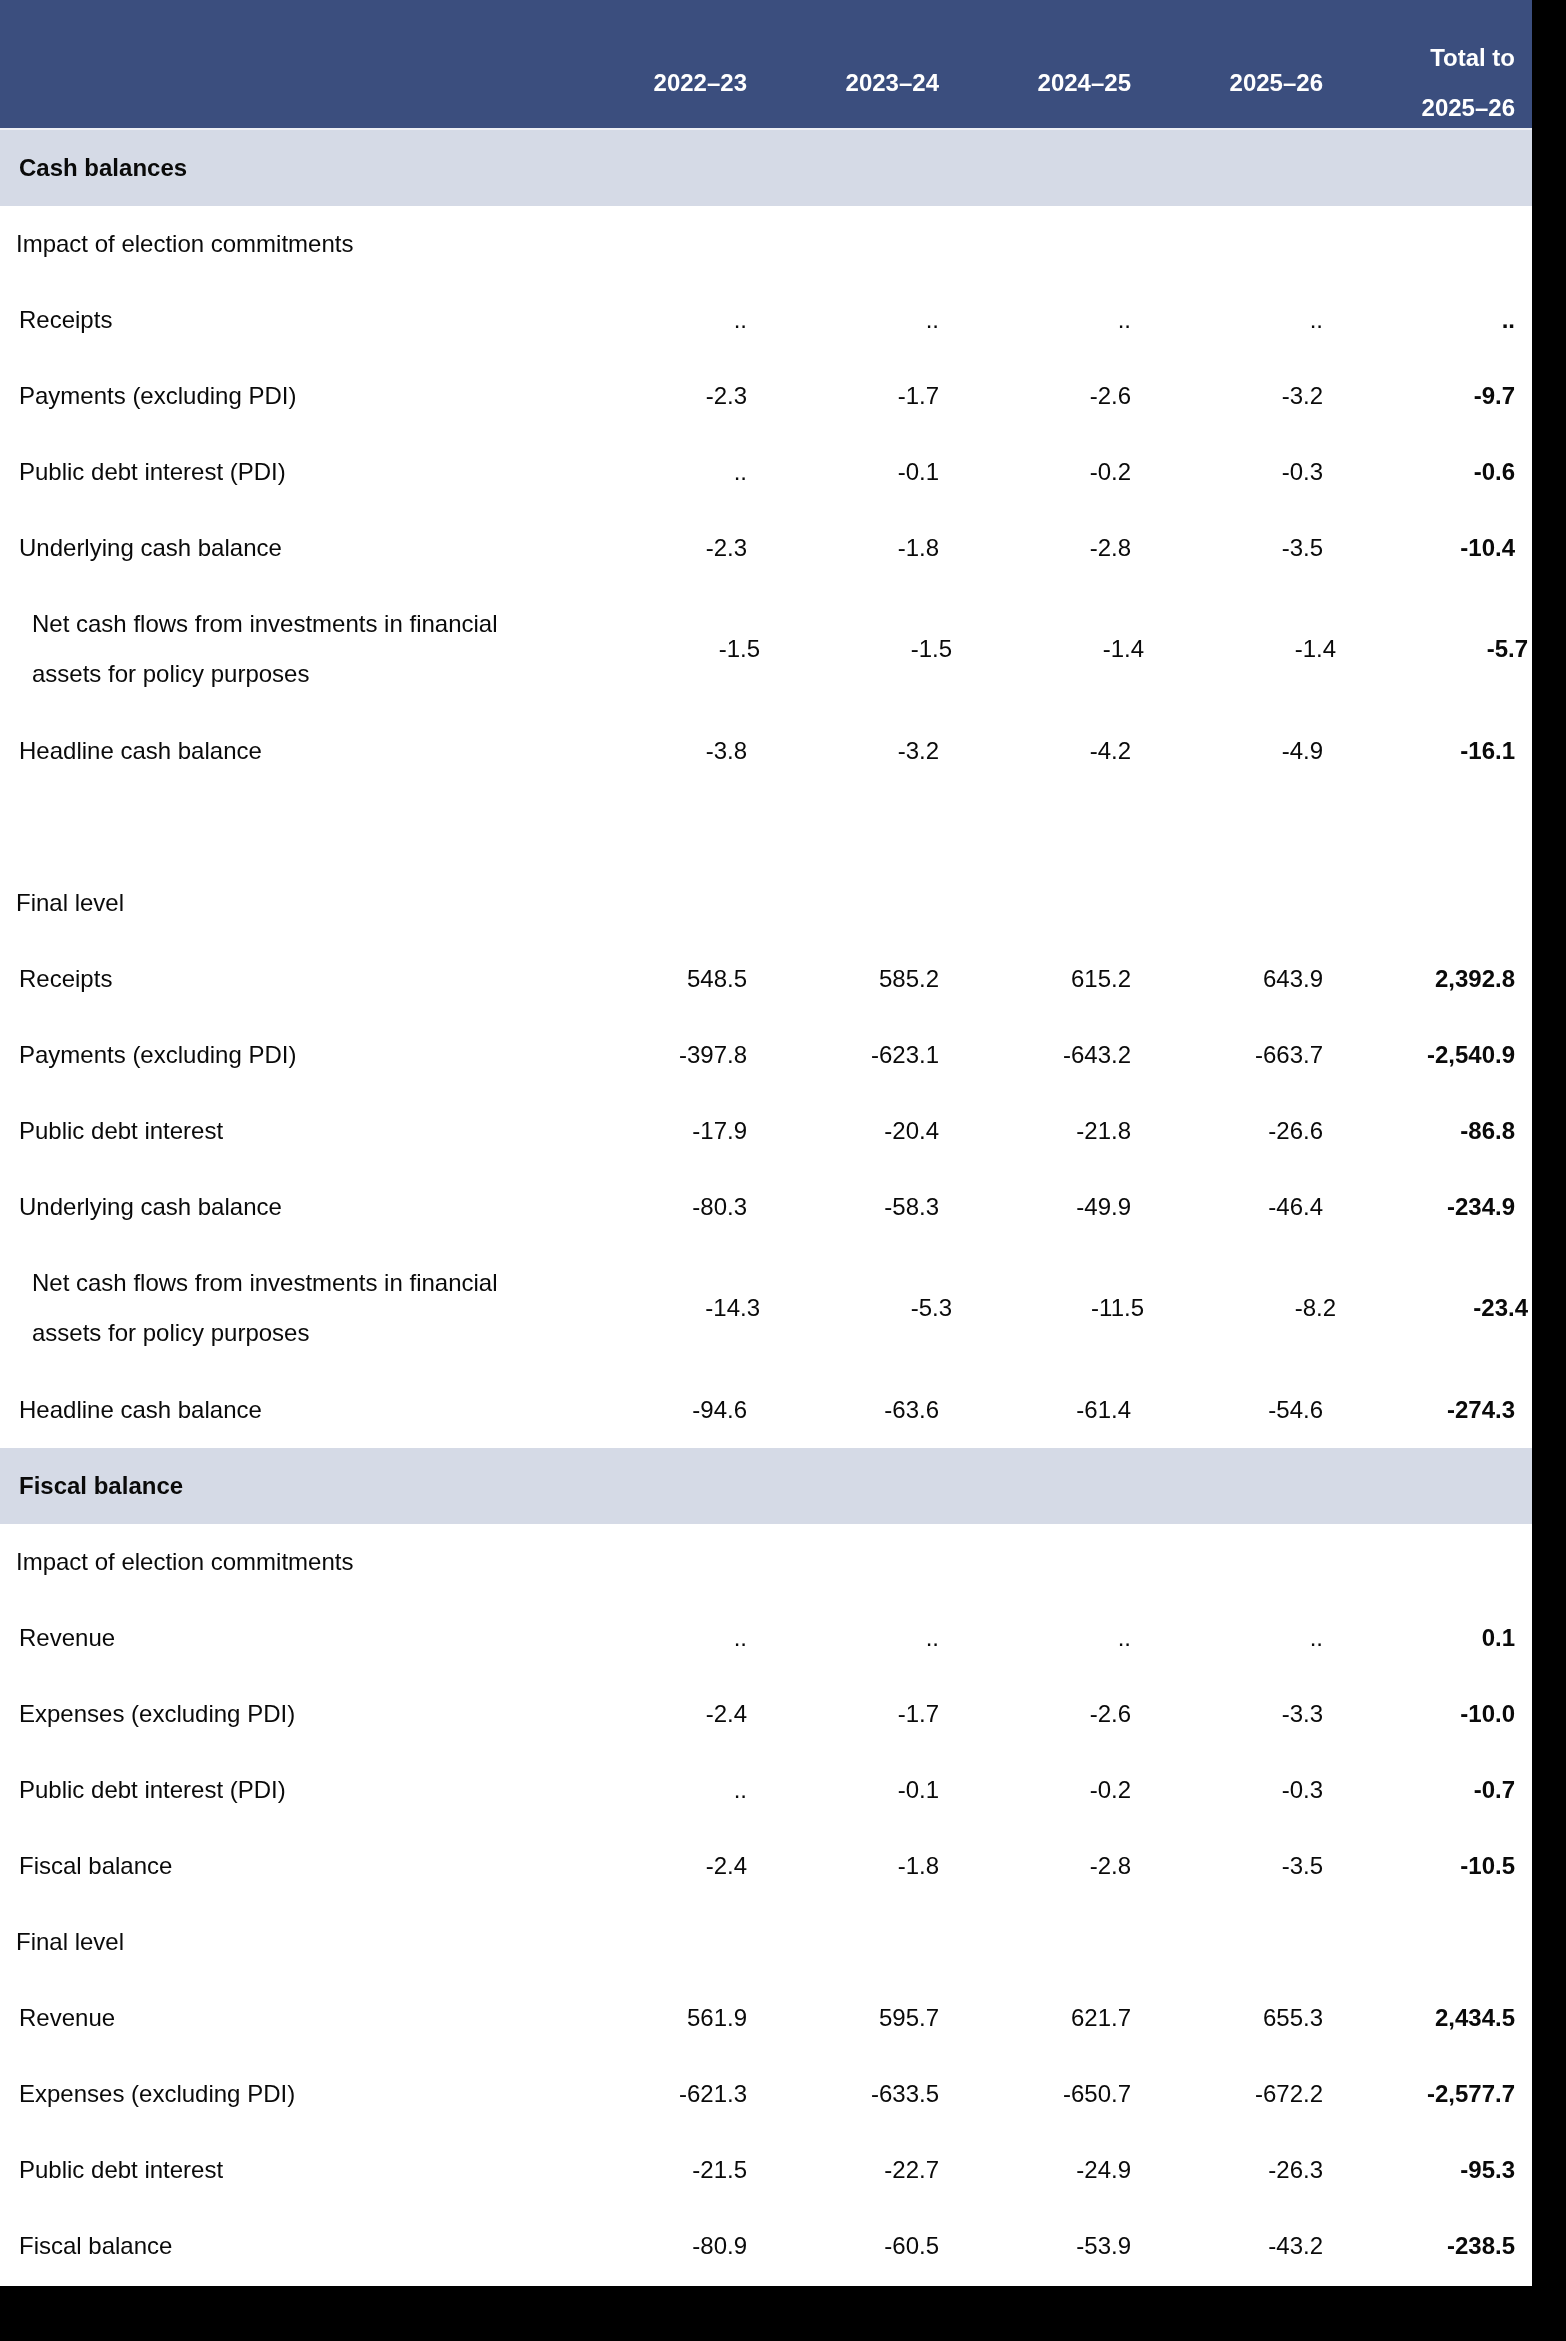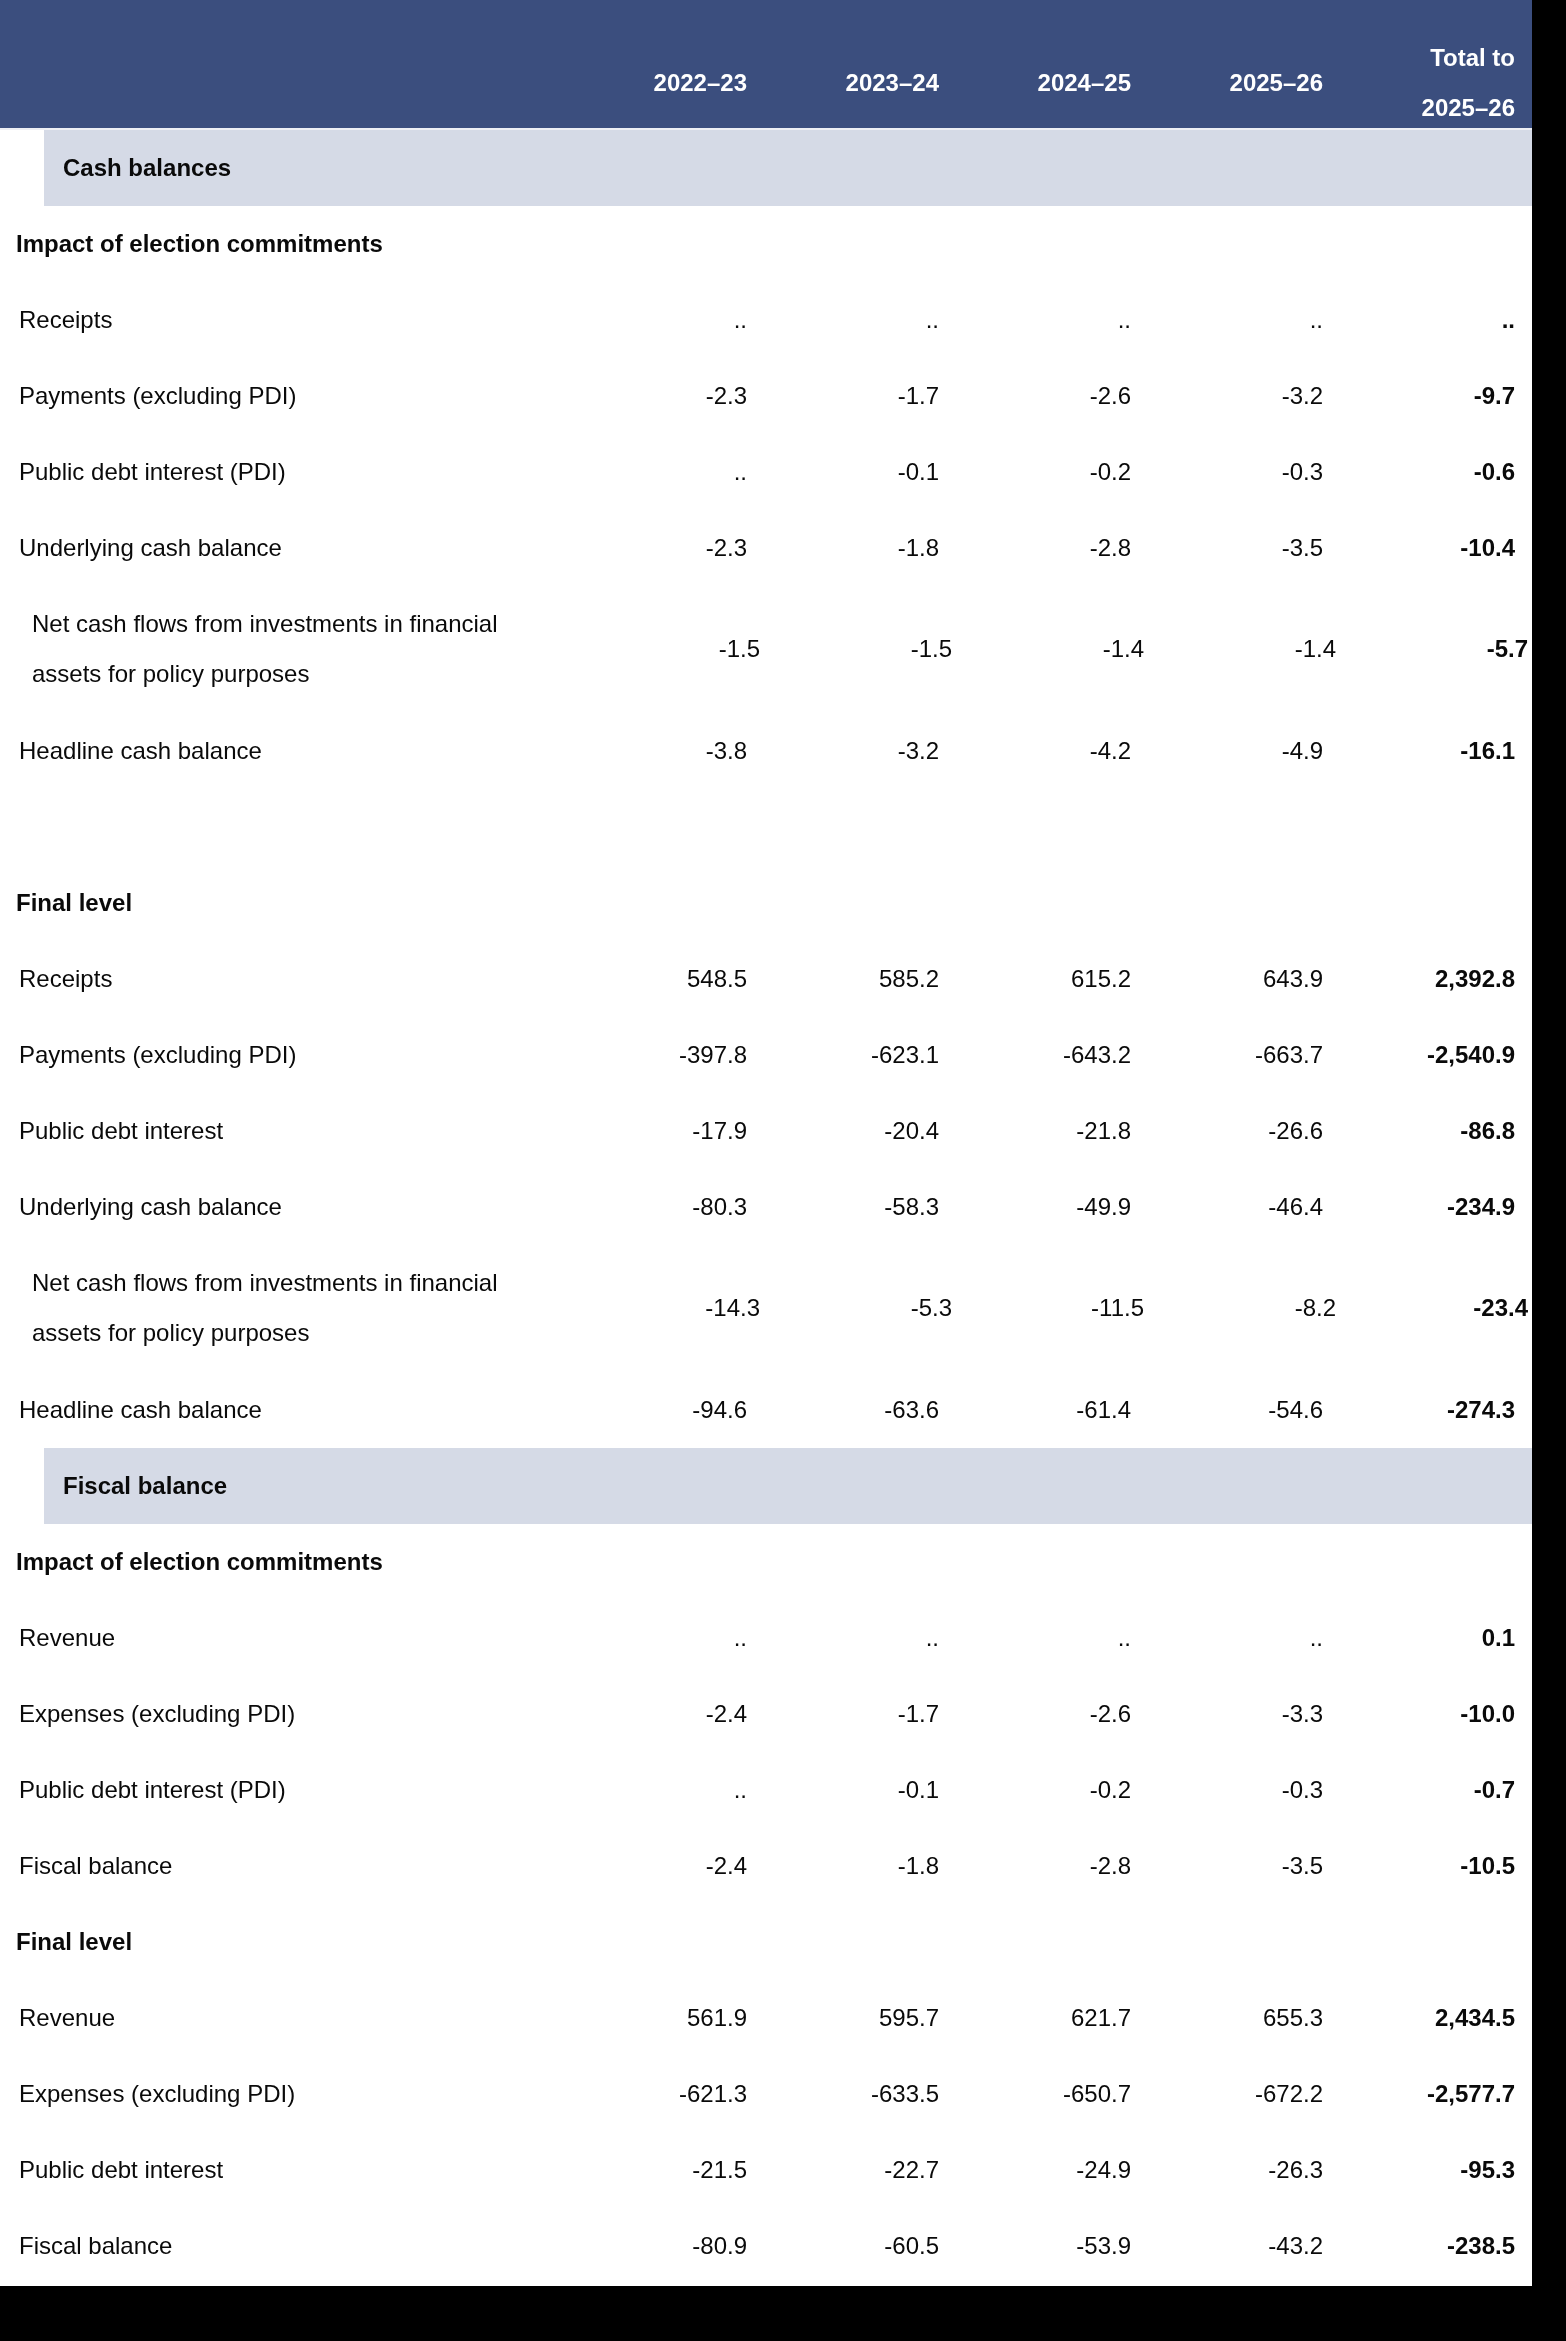--- a/index.html
+++ b/index.html
@@ -18,27 +18,27 @@
   .letterbox-bottom{position:absolute;left:0;bottom:0;width:1567px;height:56px;background:#000;}
   .row{display:flex;align-items:center;height:76px;}
   .row.tall{height:127px;margin-left:13px;}
   .row.blank{height:76px;}
   .row.thead{
     height:128px;background:var(--header-bg,#3B4E7E);
     color:var(--header-text,#fff);font-weight:700;
   }
   .thead .cell{position:relative;top:19px;line-height:50px;}
   .sep{height:1.6px;background:#EDEFF4;}
-  .row.band{background:var(--band-bg,#D5DAE6);font-weight:700;margin-left:44px;}
+  .row.band{background:var(--band-bg,#D5DAE6);font-weight:700;}
   .cell{box-sizing:border-box;}
   .cell.label{
     width:555px;padding-left:19px;
     white-space:pre-line;line-height:50px;
   }
-  .cell.heading{font-weight:700;padding-left:16px;}
+  .cell.heading{font-weight:400;padding-left:16px;}
   .cell.num{
     width:192px;text-align:right;
     font-variant-numeric:tabular-nums;
   }
   .cell.total{font-weight:700;}
   .total-head{white-space:pre-line;}
 </style>
 </head>
 <body>
 

